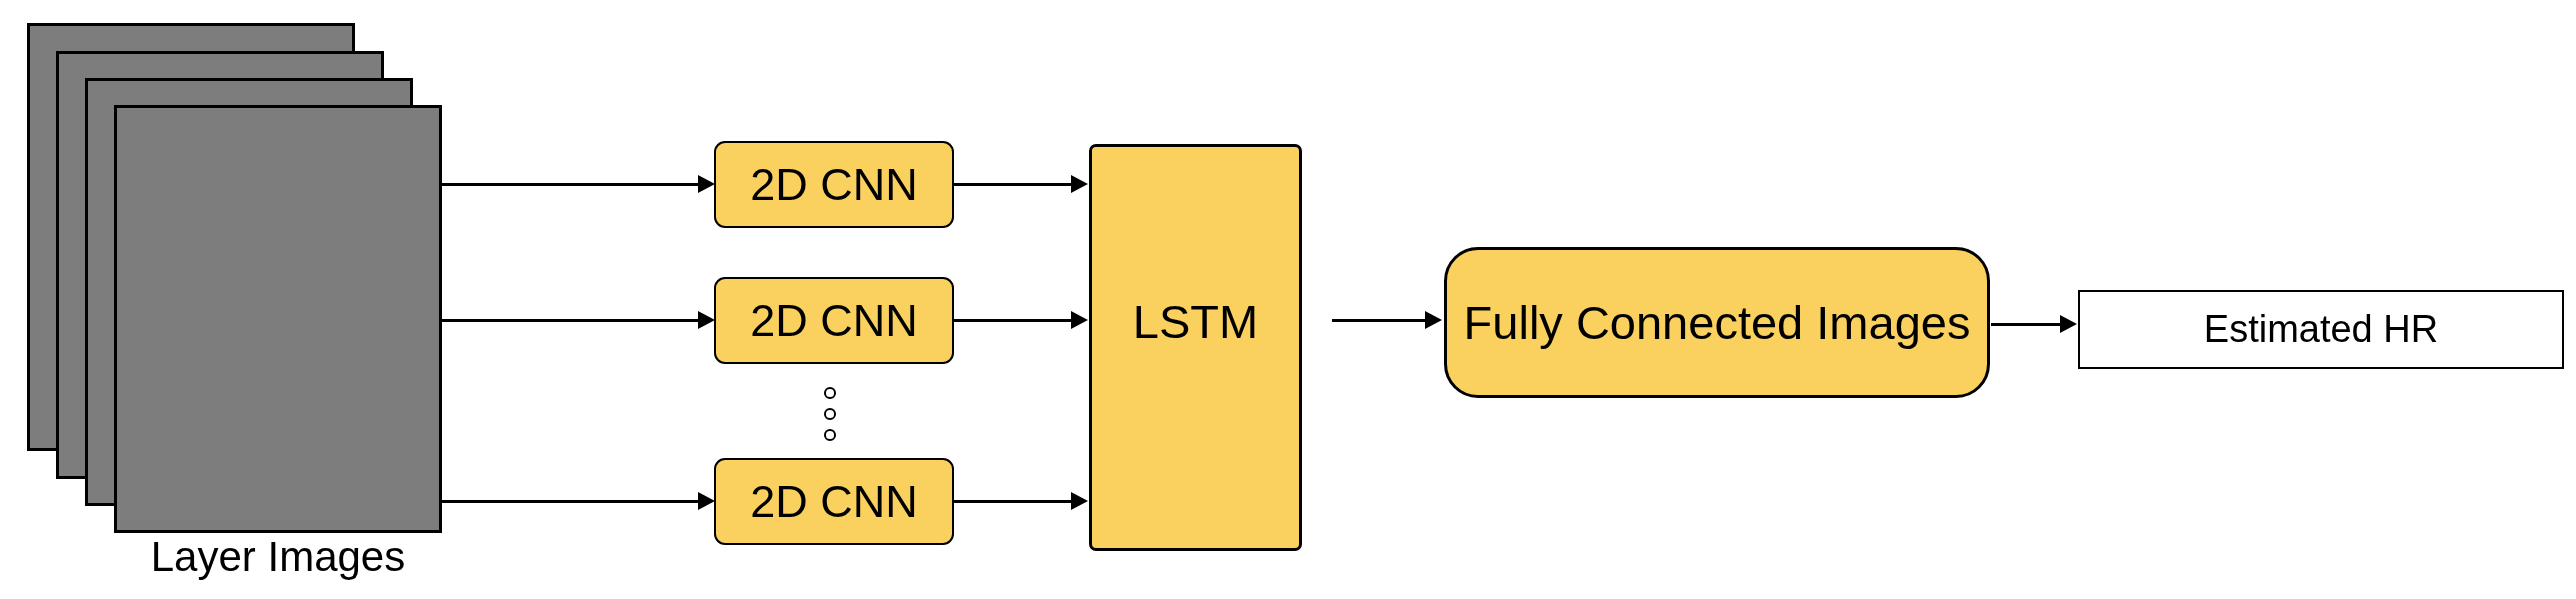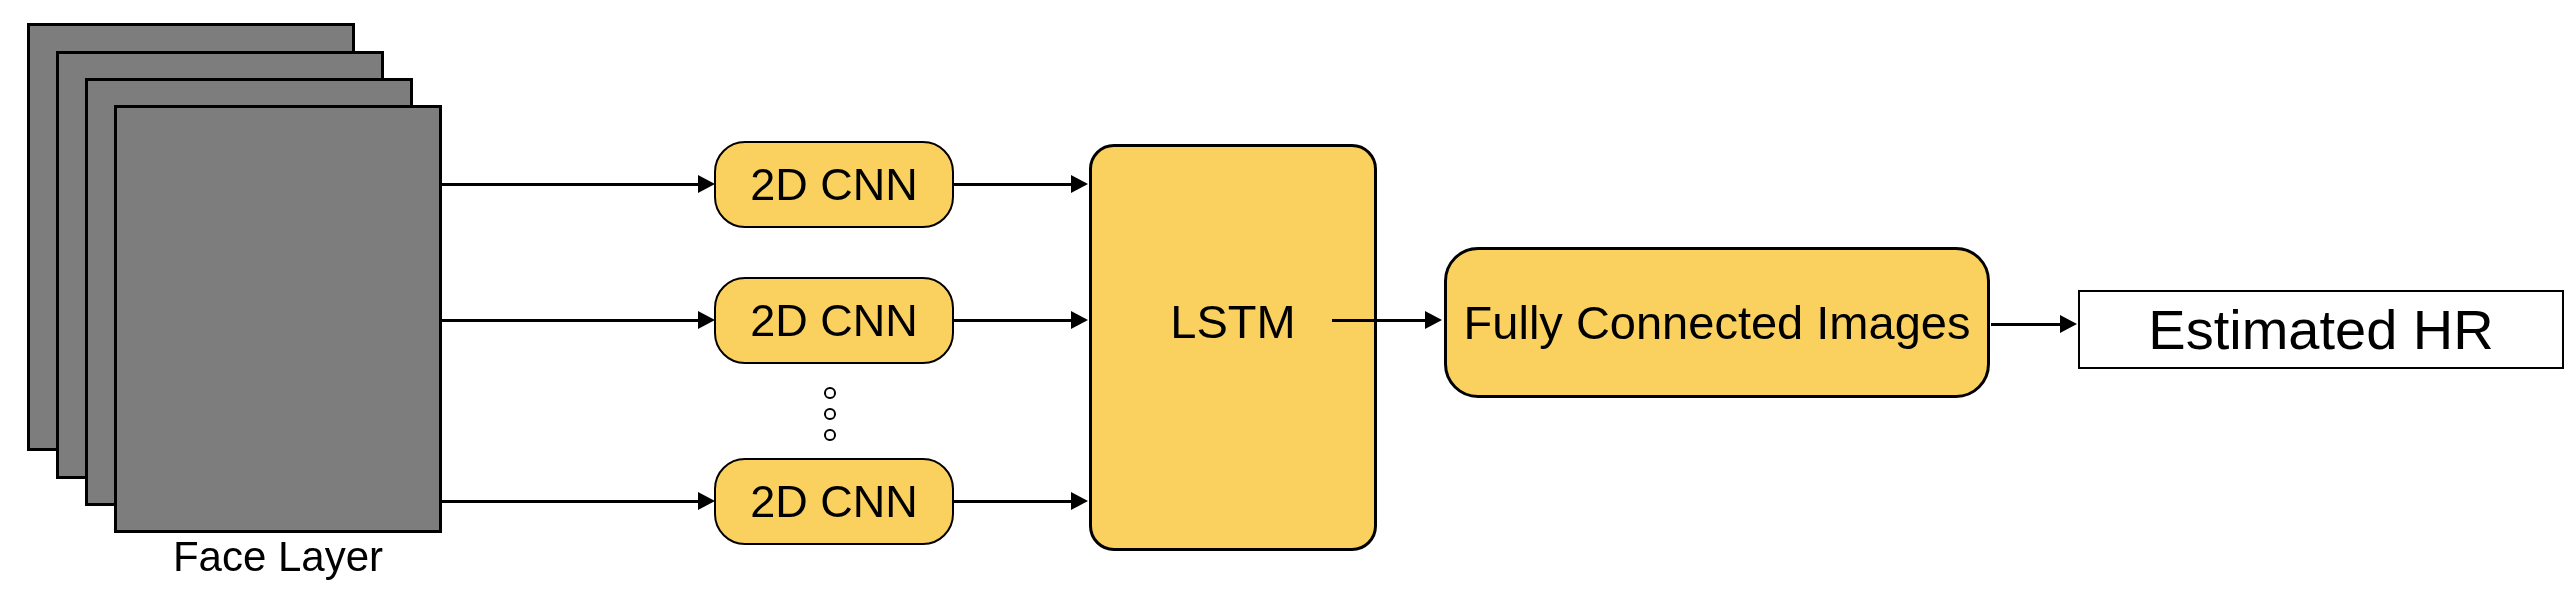--- a/index.html
+++ b/index.html
@@ -40,28 +40,28 @@
     display: flex;
     align-items: center;
     justify-content: center;
     font-size: 45px;
     white-space: nowrap;
   }
   .cnn {
     left: 714px;
     width: 240px;
     height: 87px;
-    border-radius: 31px;
+    border-radius: 11px;
   }
   .lstm {
     left: 1089px;
     top: 144px;
-    width: 288px;
+    width: 213px;
     height: 407px;
-    border-radius: 25px;
+    border-radius: 7px;
     border-width: 3.1px;
     font-size: 47px;
   }
   .lstm-txt {
     position: absolute;
     left: 0;
     right: 0;
     top: 147px;
     text-align: center;
   }
@@ -75,21 +75,21 @@
     font-size: 47px;
   }
   .out {
     left: 2078px;
     top: 290px;
     width: 486px;
     height: 79px;
     background: #ffffff;
     border: 2.3px solid #000000;
     border-radius: 0;
-    font-size: 56px;
+    font-size: 38px;
   }
   
   .arrow {
     position: absolute;
     height: 3.1px;
     background: #000000;
   }
   .arrow .head {
     position: absolute;
     right: -16.4px;
@@ -115,21 +115,21 @@
 </head>
 <body>
 
 <div class="canvas">
 
   <div class="face-rect" style="left:27px;  top:23.4px;"></div>
   <div class="face-rect" style="left:56px;  top:51px;"></div>
   <div class="face-rect" style="left:85px; top:78px;"></div>
   <div class="face-rect" style="left:114px; top:105px;"></div>
 
-  <div class="face-label">Face Layer</div>
+  <div class="face-label">Layer Images</div>
 
   <div class="arrow" style="left:442px; top:183px; width:257px;">
       <span class="head"></span>
     </div>
   <div class="arrow" style="left:442px; top:319px; width:257px;">
       <span class="head"></span>
     </div>
   <div class="arrow" style="left:442px; top:500px; width:257px;">
       <span class="head"></span>
     </div>

